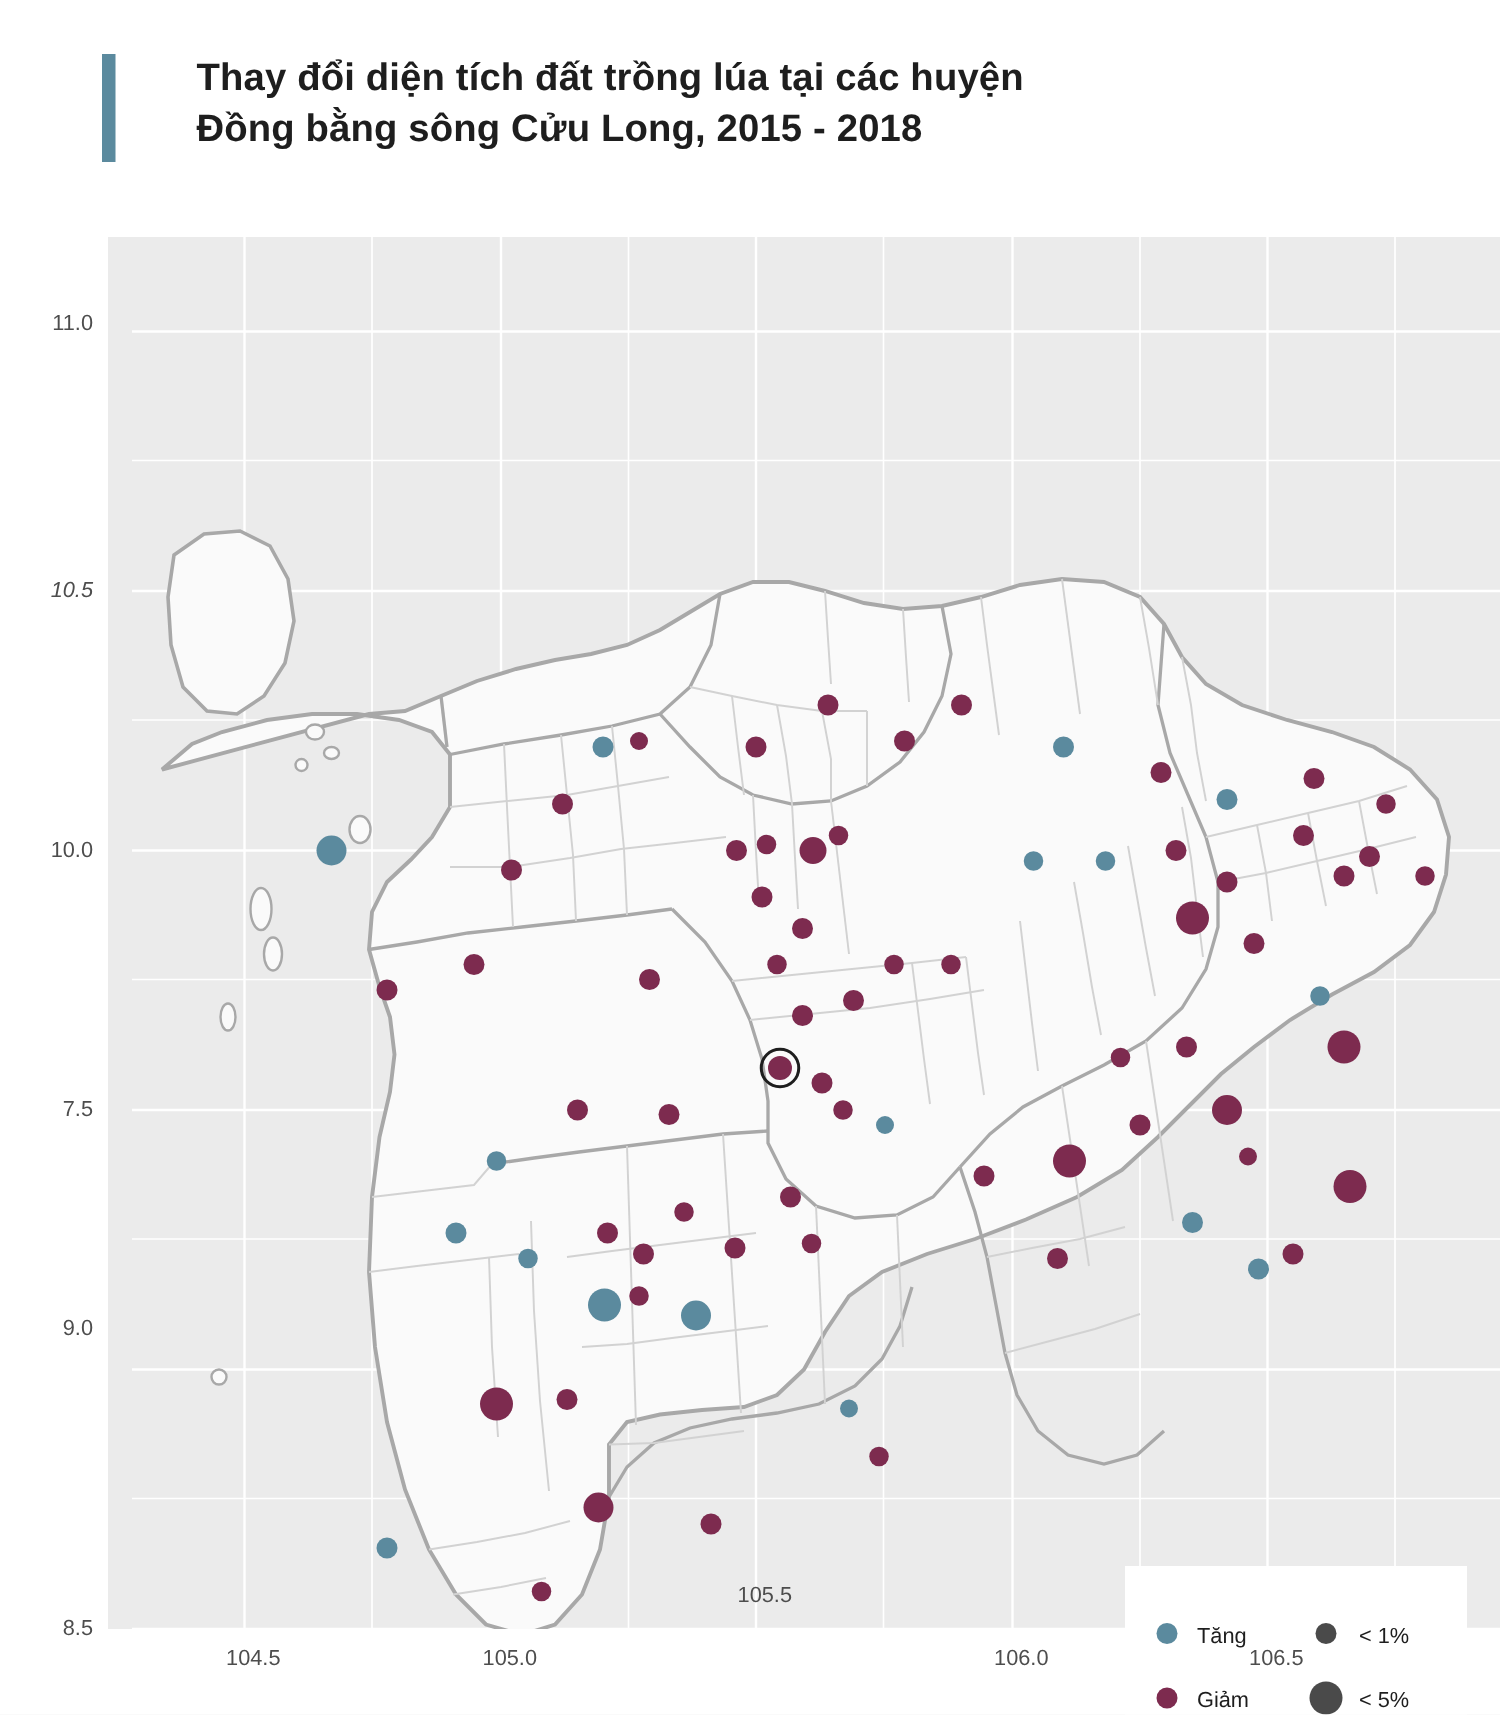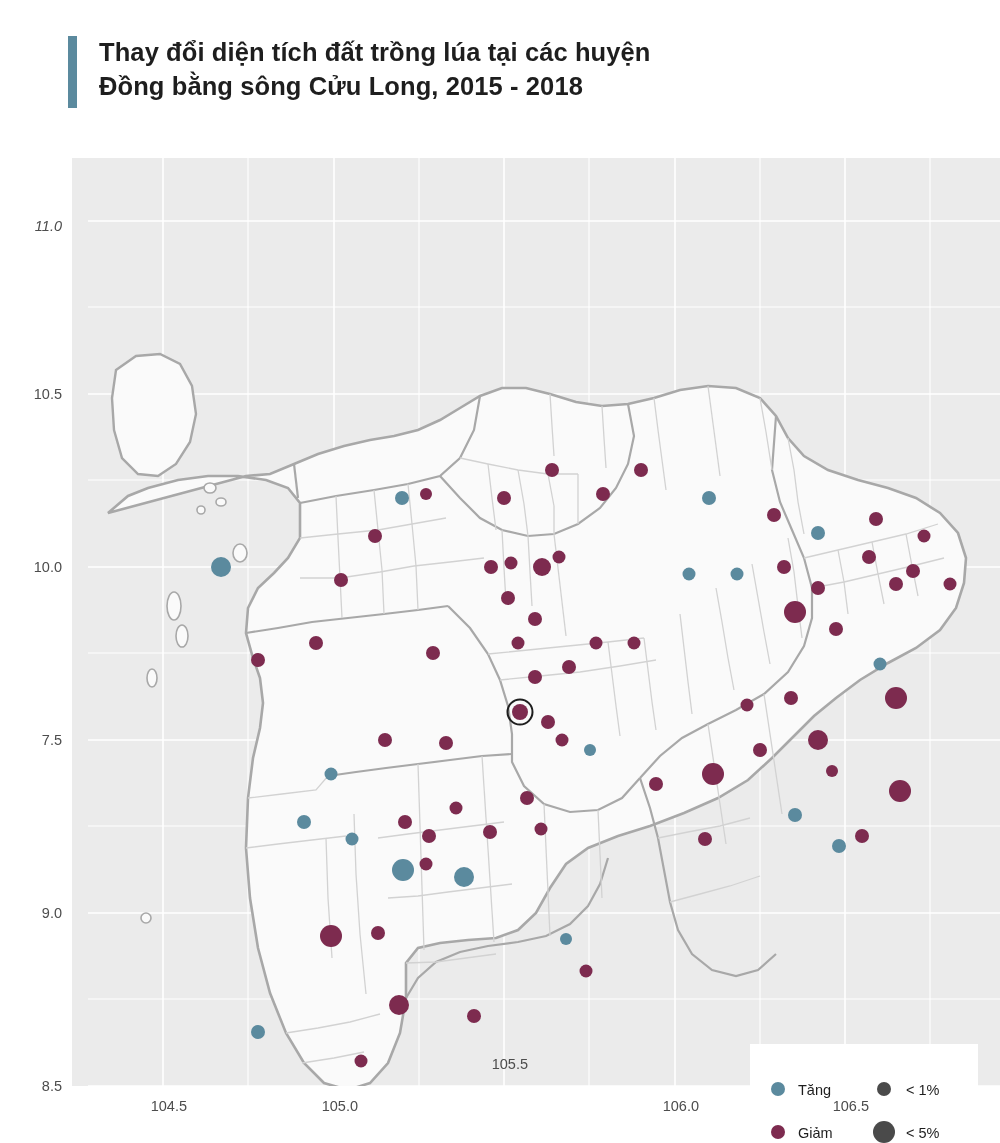--- a/index.html
+++ b/index.html
@@ -34,20 +34,21 @@
     margin-right: 22px;
     flex: 0 0 auto;
   }
   .title-text {
     font-size: 25.5px;
     font-weight: bold;
     line-height: 1.33;
     color: #1e1e1e;
     letter-spacing: 0.1px;
     white-space: pre-line;
+    margin-left: 32px;
   }
   
   .plot {
     position: absolute;
     left: 72px;
     top: 158px;
     width: 912px;
     height: 928px;
     background: #ebebeb;
     padding-left: 16px;
@@ -324,25 +325,25 @@
         <text class="legend-text" x="48" y="51">Tăng</text>
         <text class="legend-text" x="48" y="94">Giảm</text>
         <text class="legend-text" x="156" y="51">&lt; 1%</text>
         <text class="legend-text" x="156" y="94">&lt; 5%</text>
         <text class="legend-text" x="156" y="134">&gt; 5%</text>
       </svg>
     </div>
   </div>
 
   <div class="axis-label y-label" style="left:4px; top:1078px;">8.5</div>
-  <div class="axis-label y-label" style="left:4px; top:905px;">9.0</div>
+  <div class="axis-label y-label" style="left:4px; top:878px;">9.0</div>
   <div class="axis-label y-label" style="left:4px; top:732px;">7.5</div>
   <div class="axis-label y-label" style="left:4px; top:559px;">10.0</div>
-  <div class="axis-label y-label" style="left:4px; top:386px;">10.5</div>
-  <div class="axis-label y-label" style="left:4px; top:218px;font-style:italic;">11.0</div>
+  <div class="axis-label y-label" style="left:4px; top:386px;font-style:italic;">10.5</div>
+  <div class="axis-label y-label" style="left:4px; top:208px;">11.0</div>
 
   <div class="axis-label x-label" style="left:107px; top:1098px;">104.5</div>
   <div class="axis-label x-label" style="left:278px; top:1098px;">105.0</div>
   <div class="axis-label x-label" style="left:448px; top:1056px;">105.5</div>
   <div class="axis-label x-label" style="left:619px; top:1098px;">106.0</div>
   <div class="axis-label x-label" style="left:789px; top:1098px;">106.5</div>
 
 </div>
 
 </body></html>

